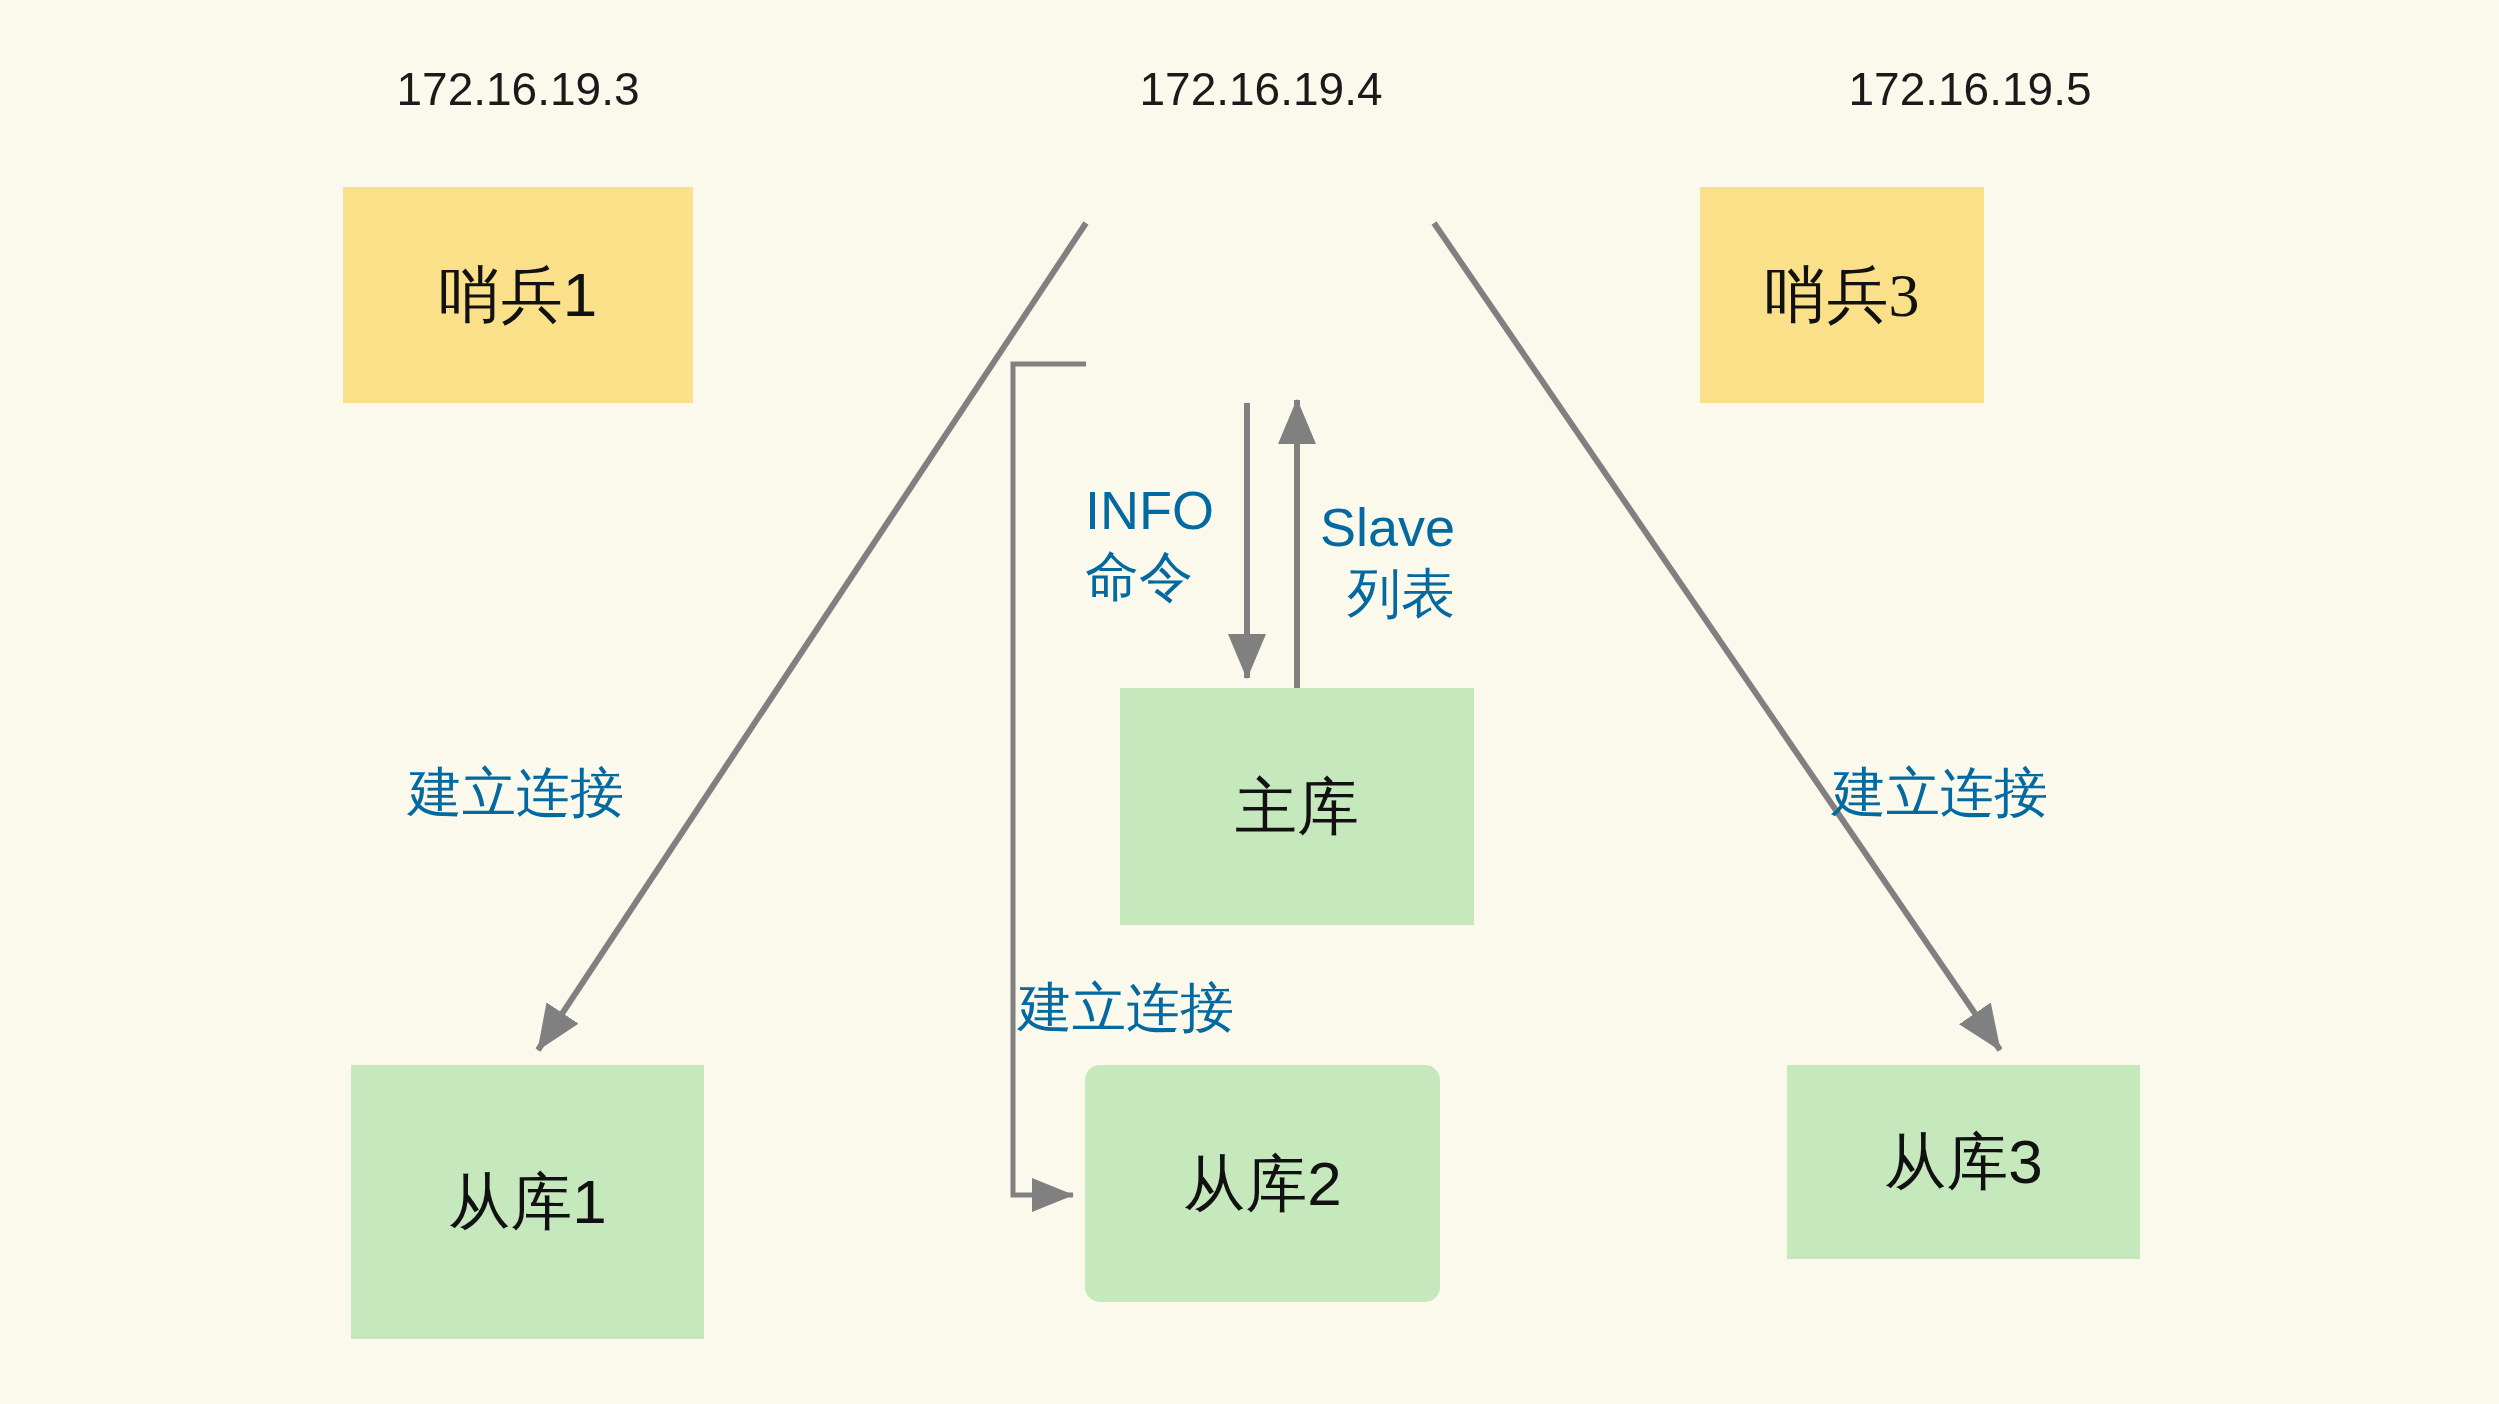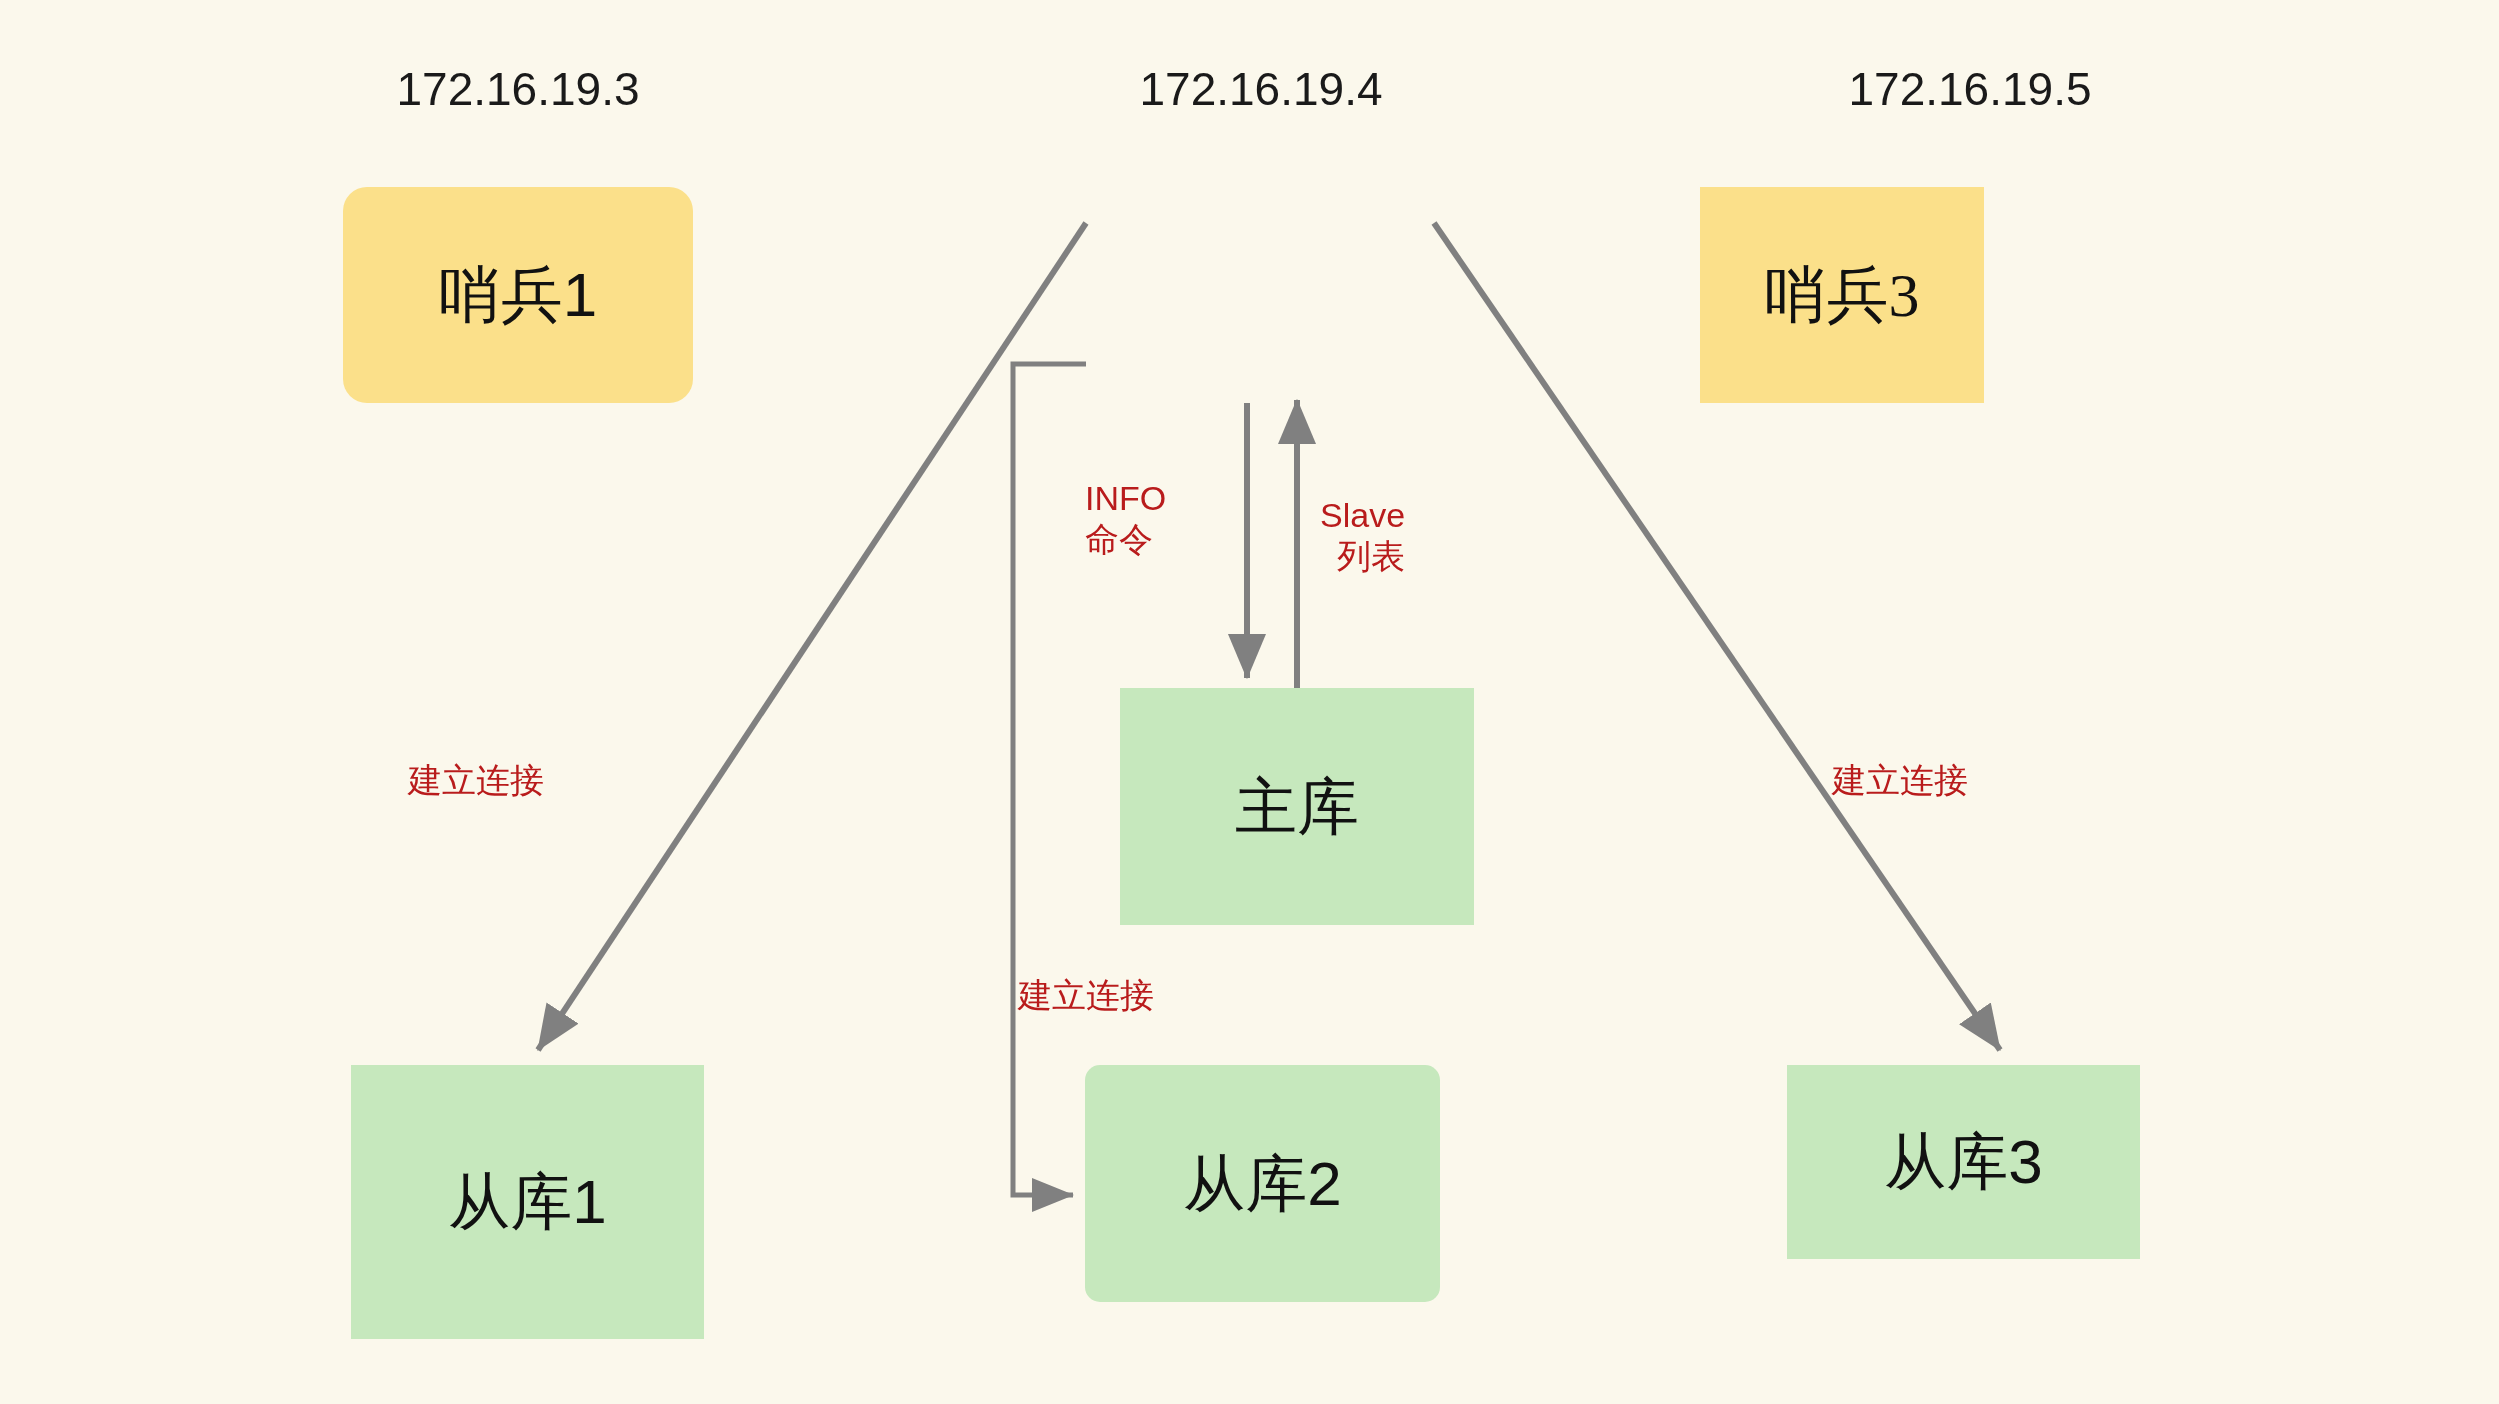--- a/index.html
+++ b/index.html
@@ -34,22 +34,22 @@
   }
   .ip-label {
     position: absolute;
     font-size: 46px;
     color: #1A1A1A;
     text-align: center;
     white-space: nowrap;
   }
   .edge-label {
     position: absolute;
-    font-size: 34px;
-    color: #b91c1c;
+    font-size: 54px;
+    color: #0369a1;
     line-height: 1.22;
     white-space: pre-line;
   }
   svg.wires {
     position: absolute;
     left: 0;
     top: 0;
     width: 2499px;
     height: 1404px;
     pointer-events: none;
@@ -78,21 +78,21 @@
 
     <line x1="1297" y1="688" x2="1297" y2="400" stroke="#808080" stroke-width="6" marker-end="url(#arrowFilled)"></line>
 
     <path d="M 1086 364 L 1013 364 L 1013 1195 L 1073 1195" fill="none" stroke="#808080" stroke-width="5" marker-end="url(#arrowFilledSm)"></path>
   </svg>
 
   <div class="ip-label" style="left:343px; top:62px; width:350px;">172.16.19.3</div>
   <div class="ip-label" style="left:1086px; top:62px; width:350px;">172.16.19.4</div>
   <div class="ip-label" style="left:1795px; top:62px; width:350px;">172.16.19.5</div>
 
-  <div class="node sentinel" style="left:343px; top:187px; width:350px; height:216px;border-radius:24px;">哨兵1</div>
+  <div class="node sentinel" style="left:343px; top:187px; width:350px; height:216px;">哨兵1</div>
   <div class="node sentinel" style="left:1700px; top:187px; width:284px; height:216px;font-family:Liberation Serif, serif;">哨兵3</div>
 
   <div class="node db" style="left:1084px; top:688px; width:354px; height:237px;margin-left:36px;">主库</div>
 
   <div class="node db" style="left:351px; top:1065px; width:353px; height:274px;">从库1</div>
   <div class="node db" style="left:1085px; top:1065px; width:355px; height:237px;border-radius:15px;">从库2</div>
   <div class="node db" style="left:1787px; top:1065px; width:353px; height:194px;">从库3</div>
 
   <div class="edge-label" style="left:1085px; top:478px; text-align:left;">INFO
 命令</div>

